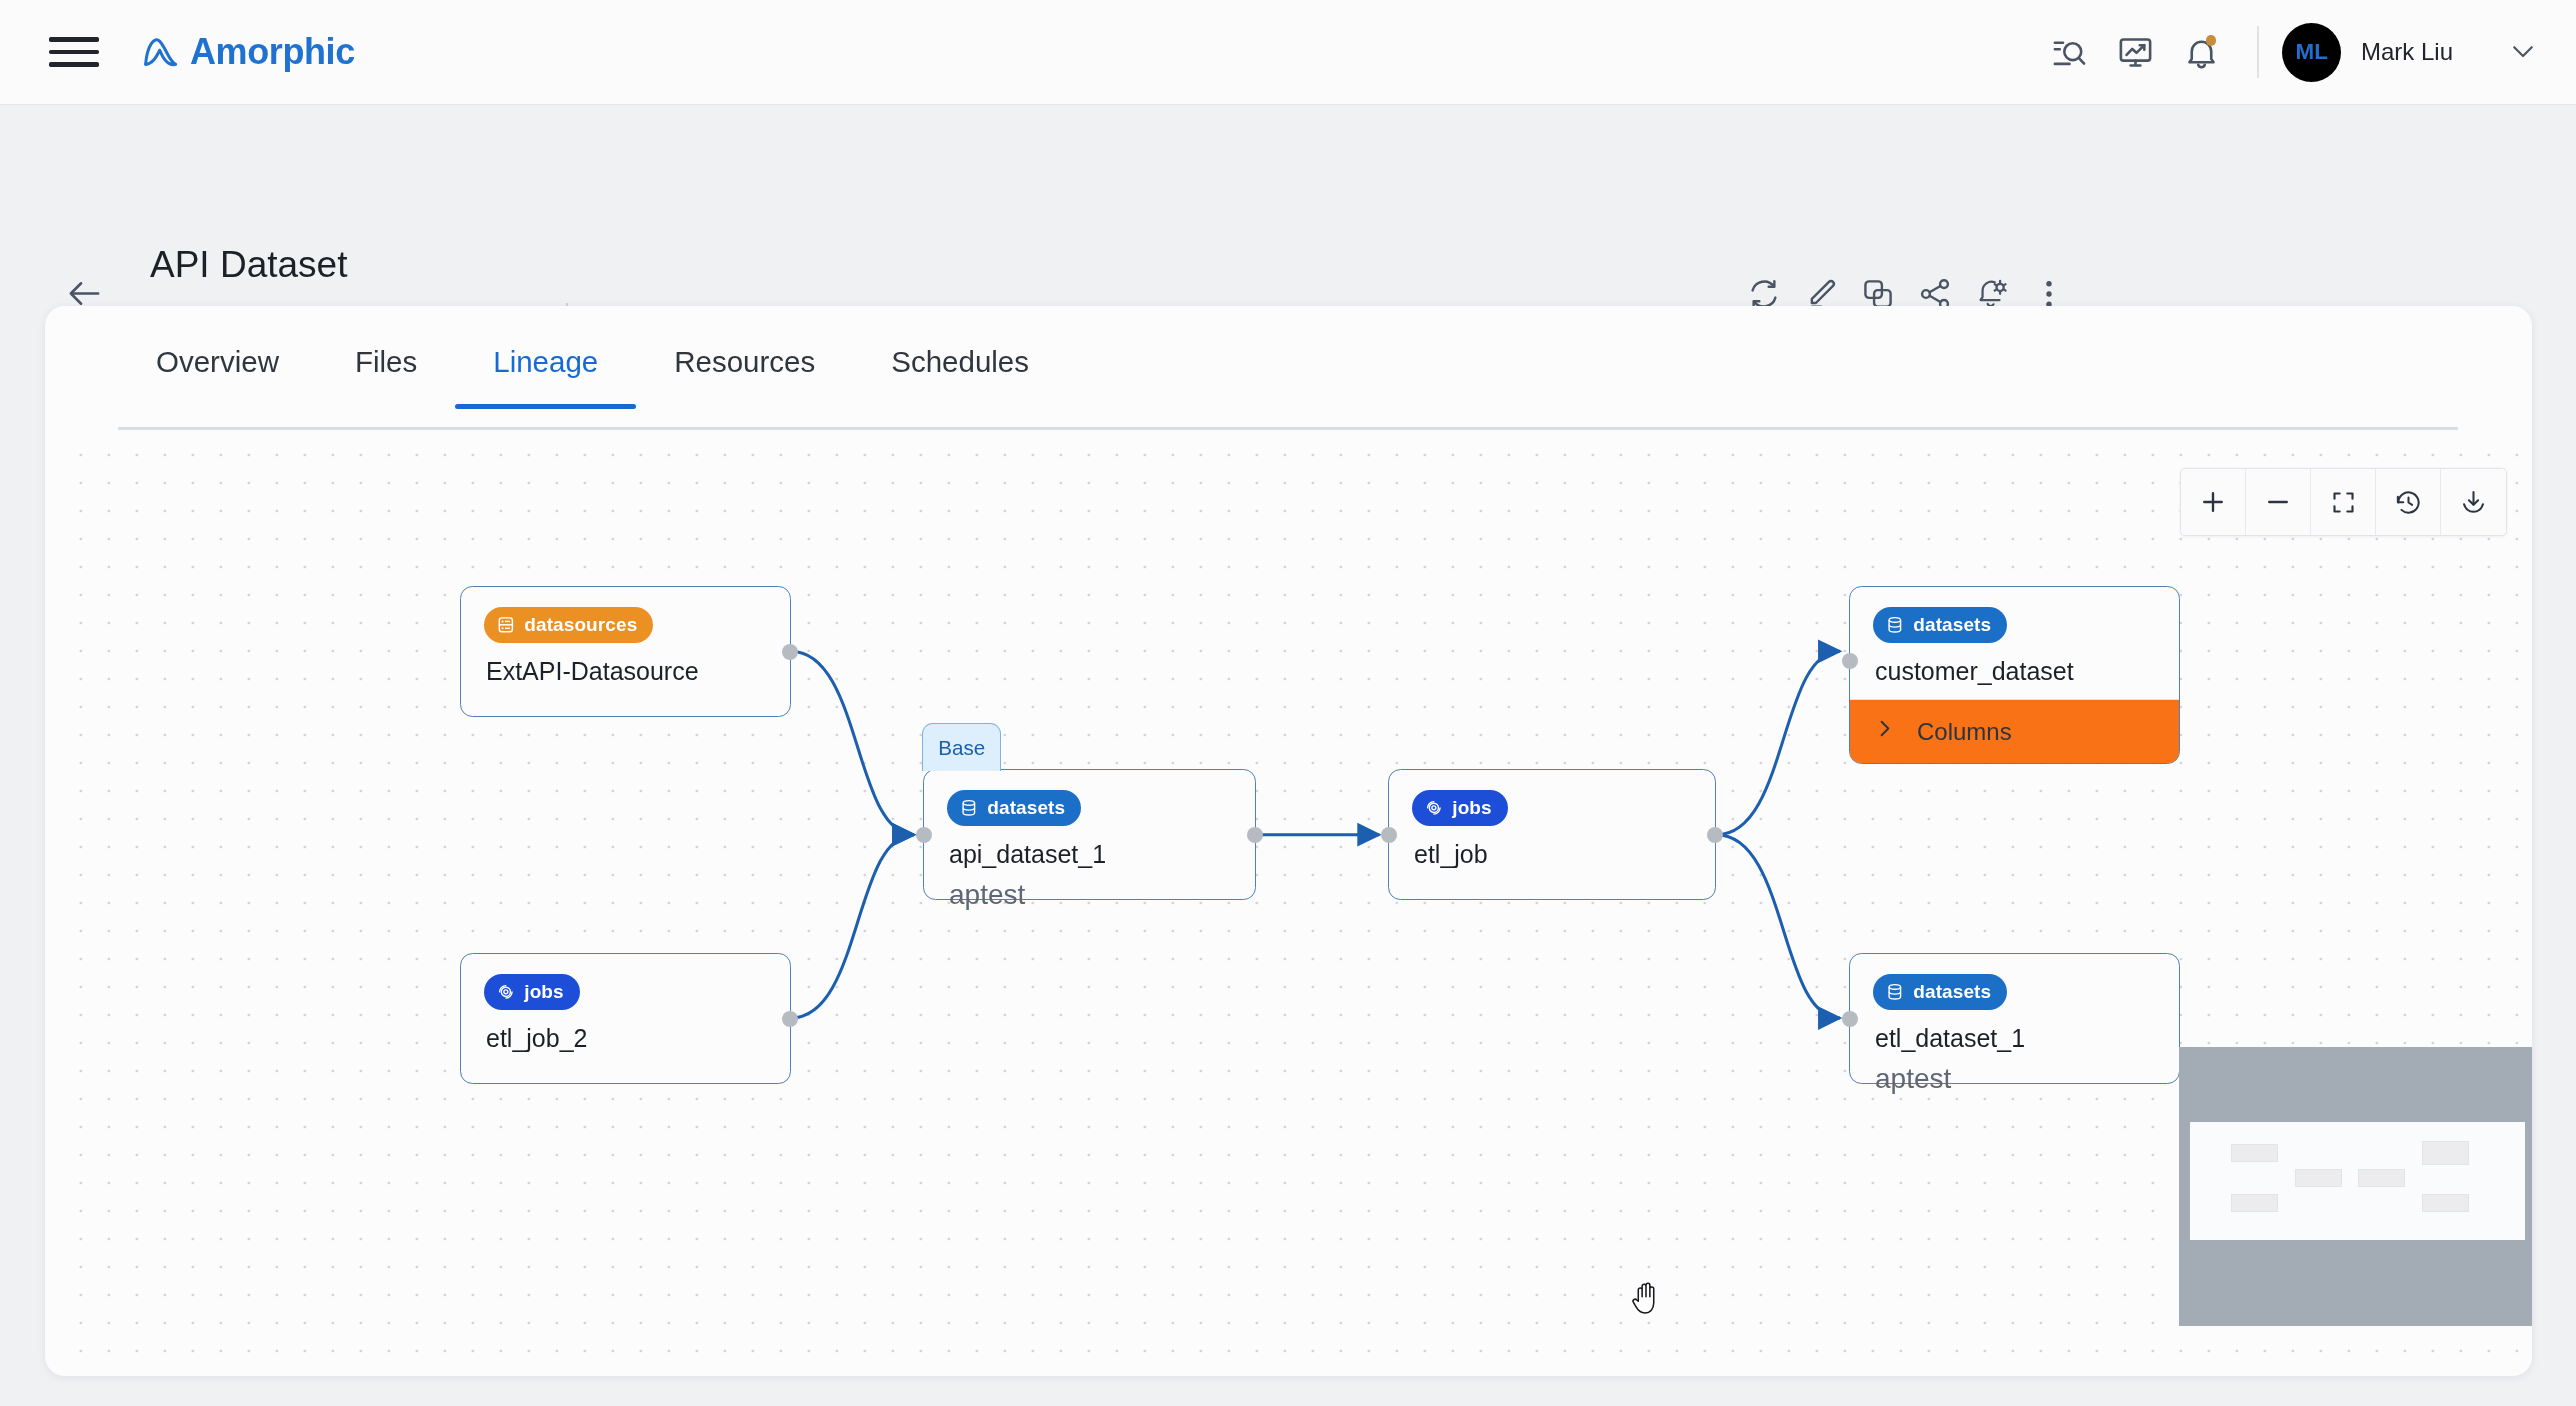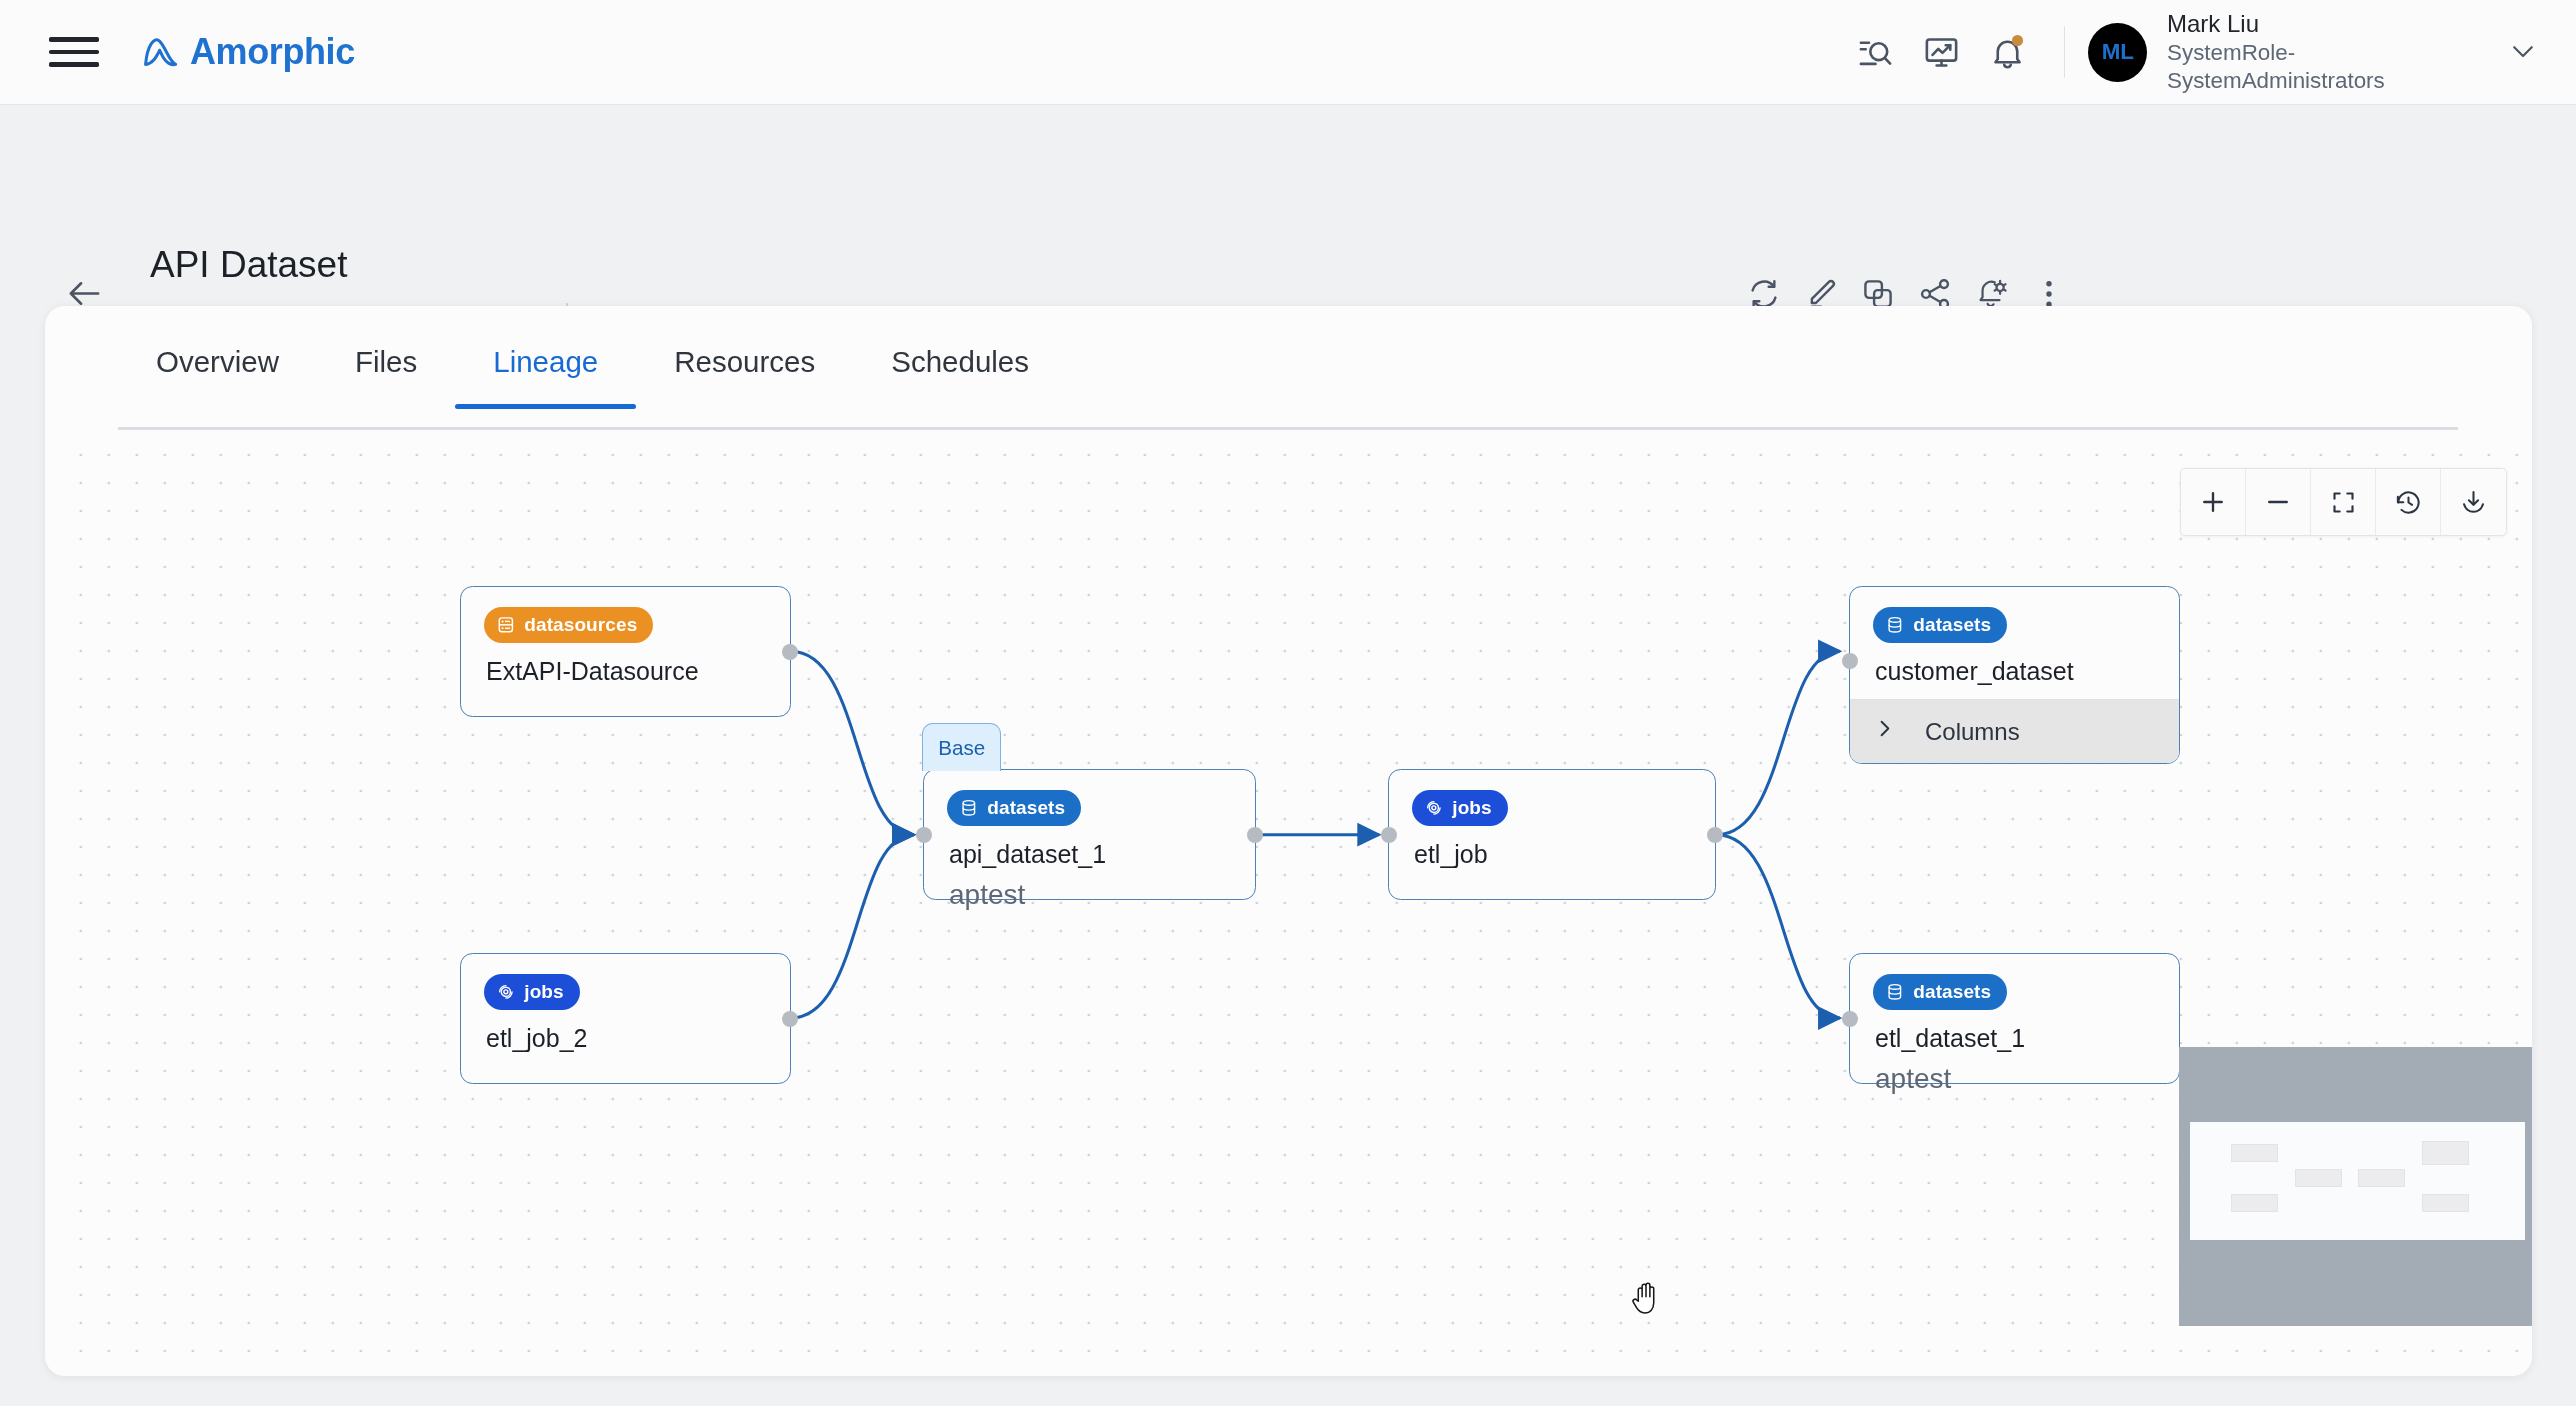--- a/index.html
+++ b/index.html
@@ -80,22 +80,22 @@
      font-size:19px; font-weight:700; color:#fff; letter-spacing:0.1px;}
   .badge.datasets{ background:#1b6fc6;}
   .badge.jobs{ background:#1d4ed8;}
   .badge.datasources{ background:#eb9022;}
   .node-title{ position:absolute; left:25px; top:70px; font-size:25px; color:#1c2128;}
   .node-sub{ position:absolute; left:25px; top:109px; font-size:28px; color:#5d6775;}
   .node-group-tab{ position:absolute; left:-1.8px; top:-47px; height:48px; min-width:64px;
      background:#ddeefc; border:1.8px solid #7cb3e4; border-bottom:none;
      border-radius:10.7px 10.7px 0 0; display:flex; align-items:center; justify-content:center;
      padding:0 15px; font-size:20.6px; color:#1b5fae;}
-  .columns-row{ position:absolute; left:0; right:0; bottom:0; height:64px; background:#e5e5e5;
-     border-top:0.9px solid #dfe2e6; display:flex; align-items:center; gap:29px; padding-left:23px;
+  .columns-row{ position:absolute; left:0; right:0; bottom:0; height:64px; background:#f97316;
+     border-top:0.9px solid #dfe2e6; display:flex; align-items:center; gap:21px; padding-left:23px;
      cursor:pointer; border-radius:0 0 10.7px 10.7px;}
   .columns-row span{ font-size:24px; color:#2b3440;}
   .chev{ color:#8a939f;}
   .port{ position:absolute; width:16px; height:16px; border-radius:50%; background:#b6bbc2;
      top:50%; margin-top:-8px;}
   .port.l{ left:-8px;} .port.r{ right:-8px;}
 
   
   .zoomctl{ position:absolute; right:37px; top:36px; height:68px; display:flex;
      background:#fbfbfc; border:0.9px solid #e1e4e8; border-radius:5.4px; overflow:hidden;
@@ -149,21 +149,20 @@
       <svg width="39" height="39" viewBox="0 0 24 24" fill="none" stroke="currentColor" stroke-width="1.6" stroke-linecap="round" stroke-linejoin="round">
         <path d="M18 16v-4.6a6 6 0 1 0-12 0V16l-1.4 2h14.8z"></path>
         <path d="M10 19.6a2.1 2.1 0 0 0 4 0"></path>
       </svg>
       <span class="bell-dot"></span>
     </div>
     <div class="vdivider"></div>
     <div class="avatar">ML</div>
     <div class="userblock">
       <div class="user-name">Mark Liu</div>
-      <div class="user-role">SystemRole-SystemAdministrators</div>
     </div>
     <div class="caret">
       <svg width="30" height="30" viewBox="0 0 24 24" fill="none" stroke="currentColor" stroke-width="1.7" stroke-linecap="round" stroke-linejoin="round">
           <path d="M5 9l7 7 7-7"></path>
         </svg>
     </div>
   </div>
 </div>
 
 <div class="pagehead">

